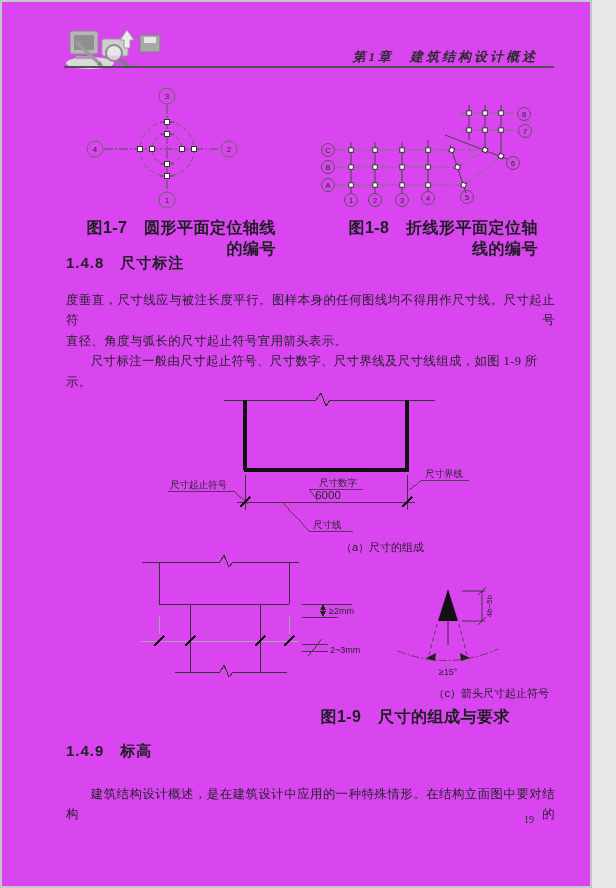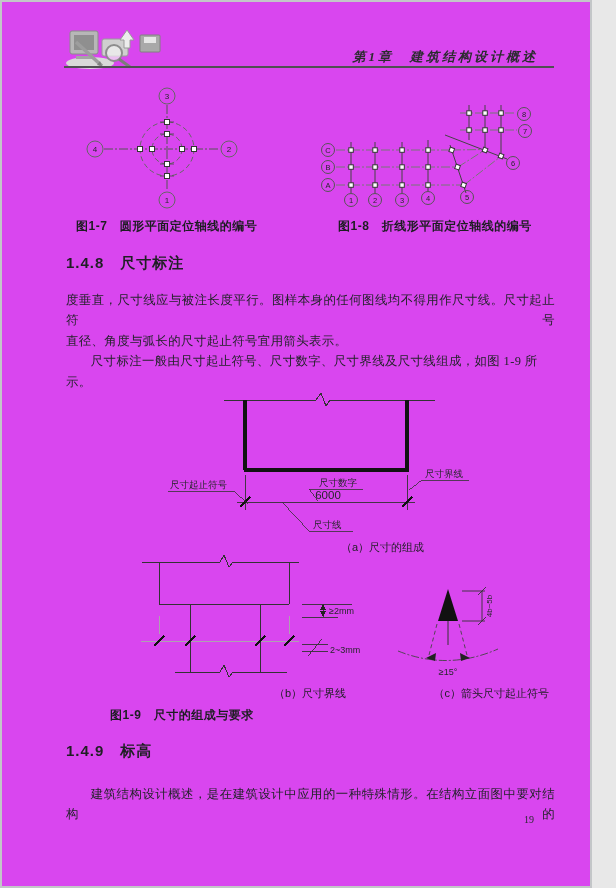--- a/index.html
+++ b/index.html
@@ -4,22 +4,22 @@
 <style>
   html,body{margin:0;padding:0;background:#e8e8e8;}
   .page{position:relative;width:592px;height:888px;background:#d946ef;border:2px solid #c3c6c8;
         box-sizing:border-box;overflow:hidden;font-family:"Liberation Serif",serif;color:#23232a;}
   .abs{position:absolute;}
   
   .chapter-title{right:52px;top:46px;font-size:13px;font-style:italic;letter-spacing:3px;color:#2c2c30;
                  font-family:"Liberation Serif",serif;font-weight:bold;}
   .header-rule{left:62px;top:64px;width:490px;height:2px;background:#4f4f52;}
   
-  .figcap{font-family:"Liberation Sans",sans-serif;font-weight:bold;font-size:12px;color:#1d1d22;
-          text-align:left;letter-spacing:0.5px;}
+  .figcap{font-family:"Liberation Sans",sans-serif;font-weight:bold;font-size:16px;color:#1d1d22;
+          text-align:right;letter-spacing:0.5px;}
   .subcap{font-family:"Liberation Sans",sans-serif;font-size:11px;color:#1d1d22;text-align:right;}
   
   .h3{font-family:"Liberation Sans",sans-serif;font-weight:bold;font-size:15px;color:#1f1f24;letter-spacing:1px;}
   
   .para{left:64px;width:489px;}
   .line{font-size:12.4px;line-height:20.4px;letter-spacing:0.4px;color:#23232a;}
   .jl{text-align:justify;text-align-last:justify;}
   .ind{text-indent:2em;}
   .pagenum{right:56px;top:812px;font-size:10px;color:#2a2a30;}
   svg text{font-family:"Liberation Sans",sans-serif;fill:#26262b;}
@@ -244,21 +244,20 @@
     <polygon points="191,65 188,59 194,59" fill="#222"></polygon>
     <text x="197" y="62" font-size="9">≥2mm</text>
 
     <g stroke="#333" stroke-width="0.9" fill="none">
       <line x1="170" y1="92" x2="196" y2="92"></line>
       <line x1="170" y1="99" x2="196" y2="99"></line>
       <line x1="176" y1="104" x2="190" y2="87"></line>
     </g>
     <text x="198" y="101" font-size="9">2~3mm</text>
   </svg>
-  <div class="abs subcap" style="left:144px;top:684px;width:200px">（b）尺寸界线</div>
 
   <svg class="abs" style="left:390px;top:565px" width="115" height="118" viewBox="0 0 115 118">
     <polygon points="56,22 46,54 66,54" fill="#111"></polygon>
     <line x1="56" y1="54" x2="56" y2="78" stroke="#333" stroke-width="1"></line>
 
     <g stroke="#333" stroke-width="0.9" fill="none">
       <line x1="70" y1="24" x2="93" y2="24"></line>
       <line x1="70" y1="54" x2="93" y2="54"></line>
       <line x1="90" y1="24" x2="90" y2="54"></line>
       <line x1="86" y1="28" x2="94" y2="20"></line>

